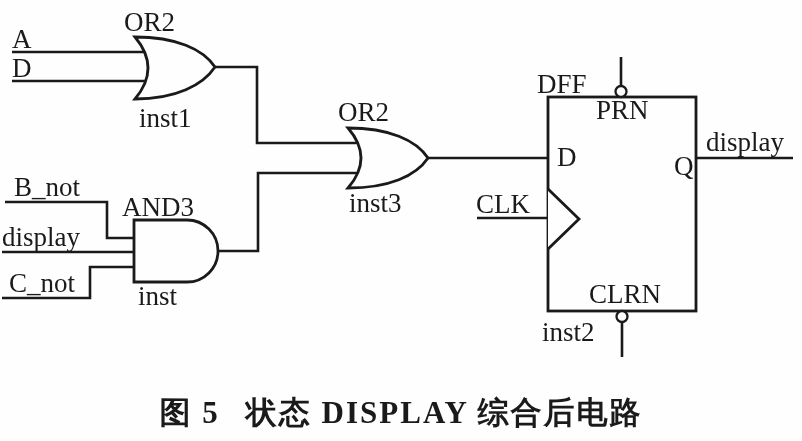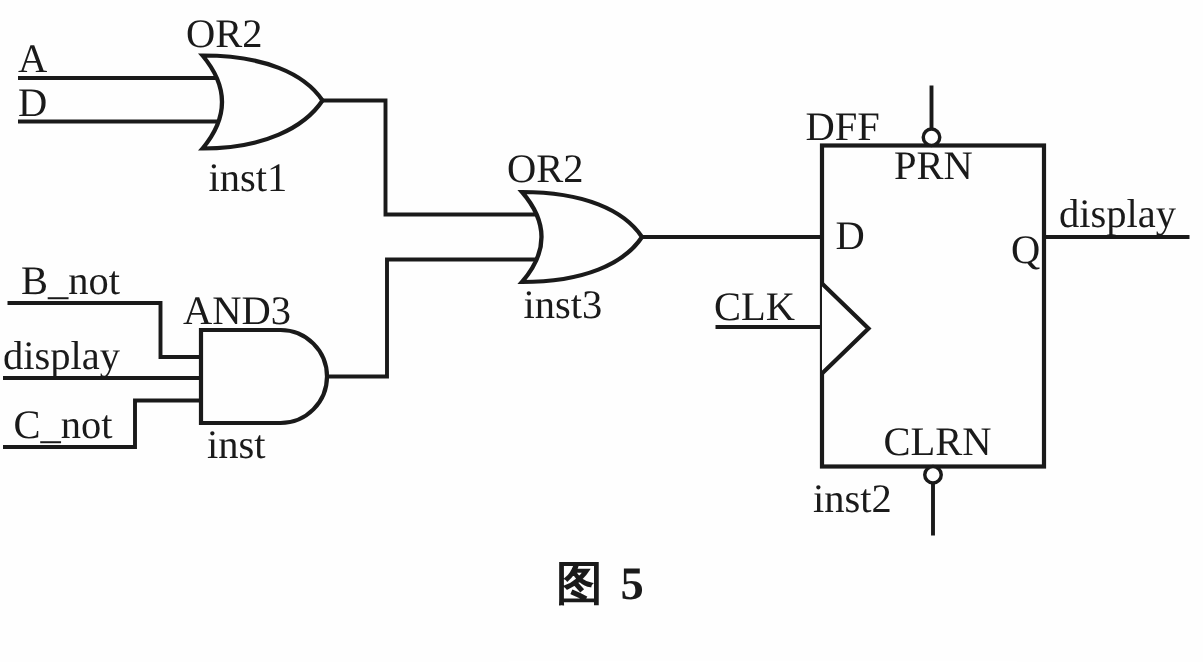--- a/index.html
+++ b/index.html
@@ -40,21 +40,21 @@
     stroke-width: 2.3;
   }
   svg text.lbl {
     font-family: "Liberation Serif", "DejaVu Serif", serif;
     font-size: 27px;
     fill: #1a1a1a;
   }
   .caption {
     position: absolute;
     left: 0;
-    top: 368px;
+    top: 392px;
     width: 100%;
     display: flex;
     justify-content: center;
     align-items: baseline;
     gap: 26px;
     font-size: 31px;
     font-weight: 600;
     color: #1a1a1a;
     letter-spacing: 2px;
   }
@@ -113,15 +113,16 @@
     <text class="lbl" x="557" y="166">D</text>
     <text class="lbl" x="674" y="175">Q</text>
     <text class="lbl" x="589" y="303">CLRN</text>
     <text class="lbl" x="542" y="341">inst2</text>
 
     <text class="lbl" x="706" y="151">display</text>
   </svg>
 
   <div class="caption">
     <span>图 5</span>
+    <span>状态 DISPLAY 综合后电路</span>
   </div>
 
 </div>
 
 </body></html>

